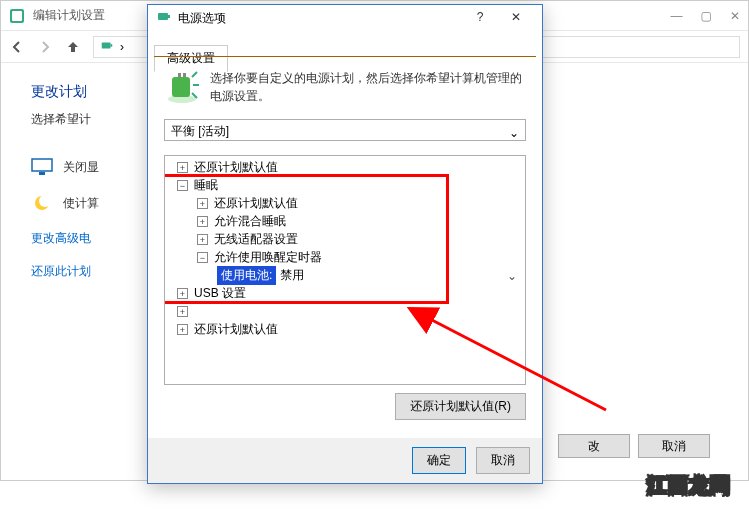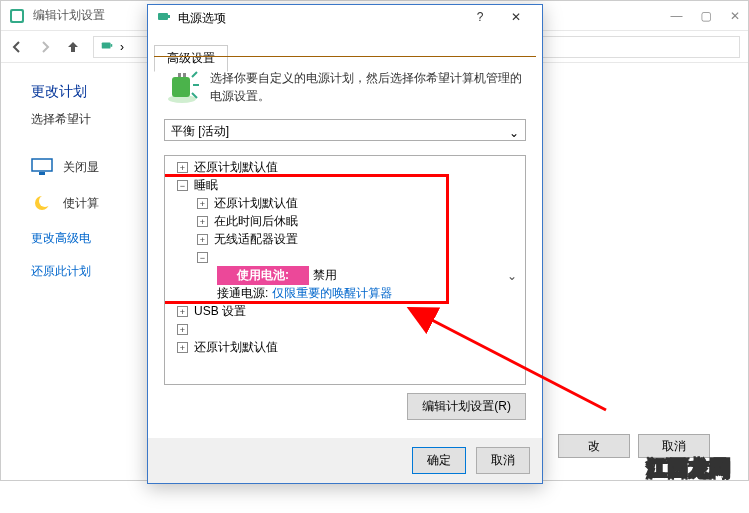--- a/index.html
+++ b/index.html
@@ -116,21 +116,21 @@
       height: 230px;
       overflow: hidden;
       padding: 3px 2px;
       position: relative;
     }
     .tree-line { display: flex; align-items: center; height: 18px; white-space: nowrap; }
     .pm { width: 11px; height: 11px; border: 1px solid #888; margin-right: 6px; display: flex; align-items: center; justify-content: center; font-size: 9px; color: #444; background: #fff; flex: none; }
     .ind-1 { padding-left: 10px; }
     .ind-2 { padding-left: 30px; }
     .ind-3 { padding-left: 50px; }
-    .sel-label { background: #ec4899; color: #fff; padding: 1px 20px; font-weight: bold; }
+    .sel-label { background: #1d4ed8; color: #fff; padding: 1px 4px; }
     .sel-value { margin-left: 4px; }
     .dd-caret { margin-left: auto; margin-right: 6px; color: #555; }
     .val-link { color: #0066cc; }
     .highlight-box {
       position: absolute;
       border: 3px solid #ff0000;
       pointer-events: none;
     }
     .restore-row { display: flex; justify-content: flex-end; margin-top: 8px; }
     .btn {
@@ -147,21 +147,21 @@
     }
     .dlg-footer .btn.primary { border-color: #0078d7; }
     .btn.disabled { color: #888; }
 
     
     .anno-svg { position: absolute; left: 0; top: 0; pointer-events: none; }
 
     
     .watermark {
       position: absolute;
-      right: 18px; bottom: 31px;
+      right: 18px; bottom: 14px;
       font-size: 20px;
       font-weight: bold;
       color: #a21caf;
       -webkit-text-stroke: 2px #333;
       text-shadow: 2px 2px 0 #333, -2px -2px 0 #333, 2px -2px 0 #333, -2px 2px 0 #333;
       letter-spacing: 1px;
     }
   </style>
 </head>
 <body>
@@ -264,55 +264,52 @@
       <div class="tree-line ind-1">
           <span class="pm">−</span>
           <span>睡眠</span>
         </div>
       <div class="tree-line ind-2">
           <span class="pm">+</span>
           <span>还原计划默认值</span>
         </div>
       <div class="tree-line ind-2">
           <span class="pm">+</span>
-          <span>在此时间后休眠</span>
+          <span>允许混合睡眠</span>
         </div>
       <div class="tree-line ind-2">
           <span class="pm">+</span>
           <span>无线适配器设置</span>
         </div>
       <div class="tree-line ind-2">
           <span class="pm">−</span>
+          <span>允许使用唤醒定时器</span>
         </div>
       <div class="tree-line ind-3">
         <span class="sel-label">使用电池:</span>
         <span class="sel-value">禁用</span>
         <span class="dd-caret">⌄</span>
       </div>
-      <div class="tree-line ind-3">
-        <span>接通电源:</span>
-        <span class="val-link" style="margin-left:4px">仅限重要的唤醒计算器</span>
-      </div>
       <div class="tree-line ind-1">
           <span class="pm">+</span>
           <span>USB 设置</span>
         </div>
       <div class="tree-line ind-1">
           <span class="pm">+</span>
         </div>
       <div class="tree-line ind-1">
           <span class="pm">+</span>
           <span>还原计划默认值</span>
         </div>
 
       <div class="highlight-box" style="left:-4px;top:18px;width:288px;height:130px"></div>
     </div>
 
     <div class="restore-row">
-      <button class="btn">编辑计划设置(R)</button>
+      <button class="btn">还原计划默认值(R)</button>
     </div>
   </div>
   <div class="dlg-footer">
     <button class="btn primary">确定</button>
     <button class="btn">取消</button>
   </div>
 </div>
 
 <svg class="anno-svg" width="749" height="513">
   <defs>

